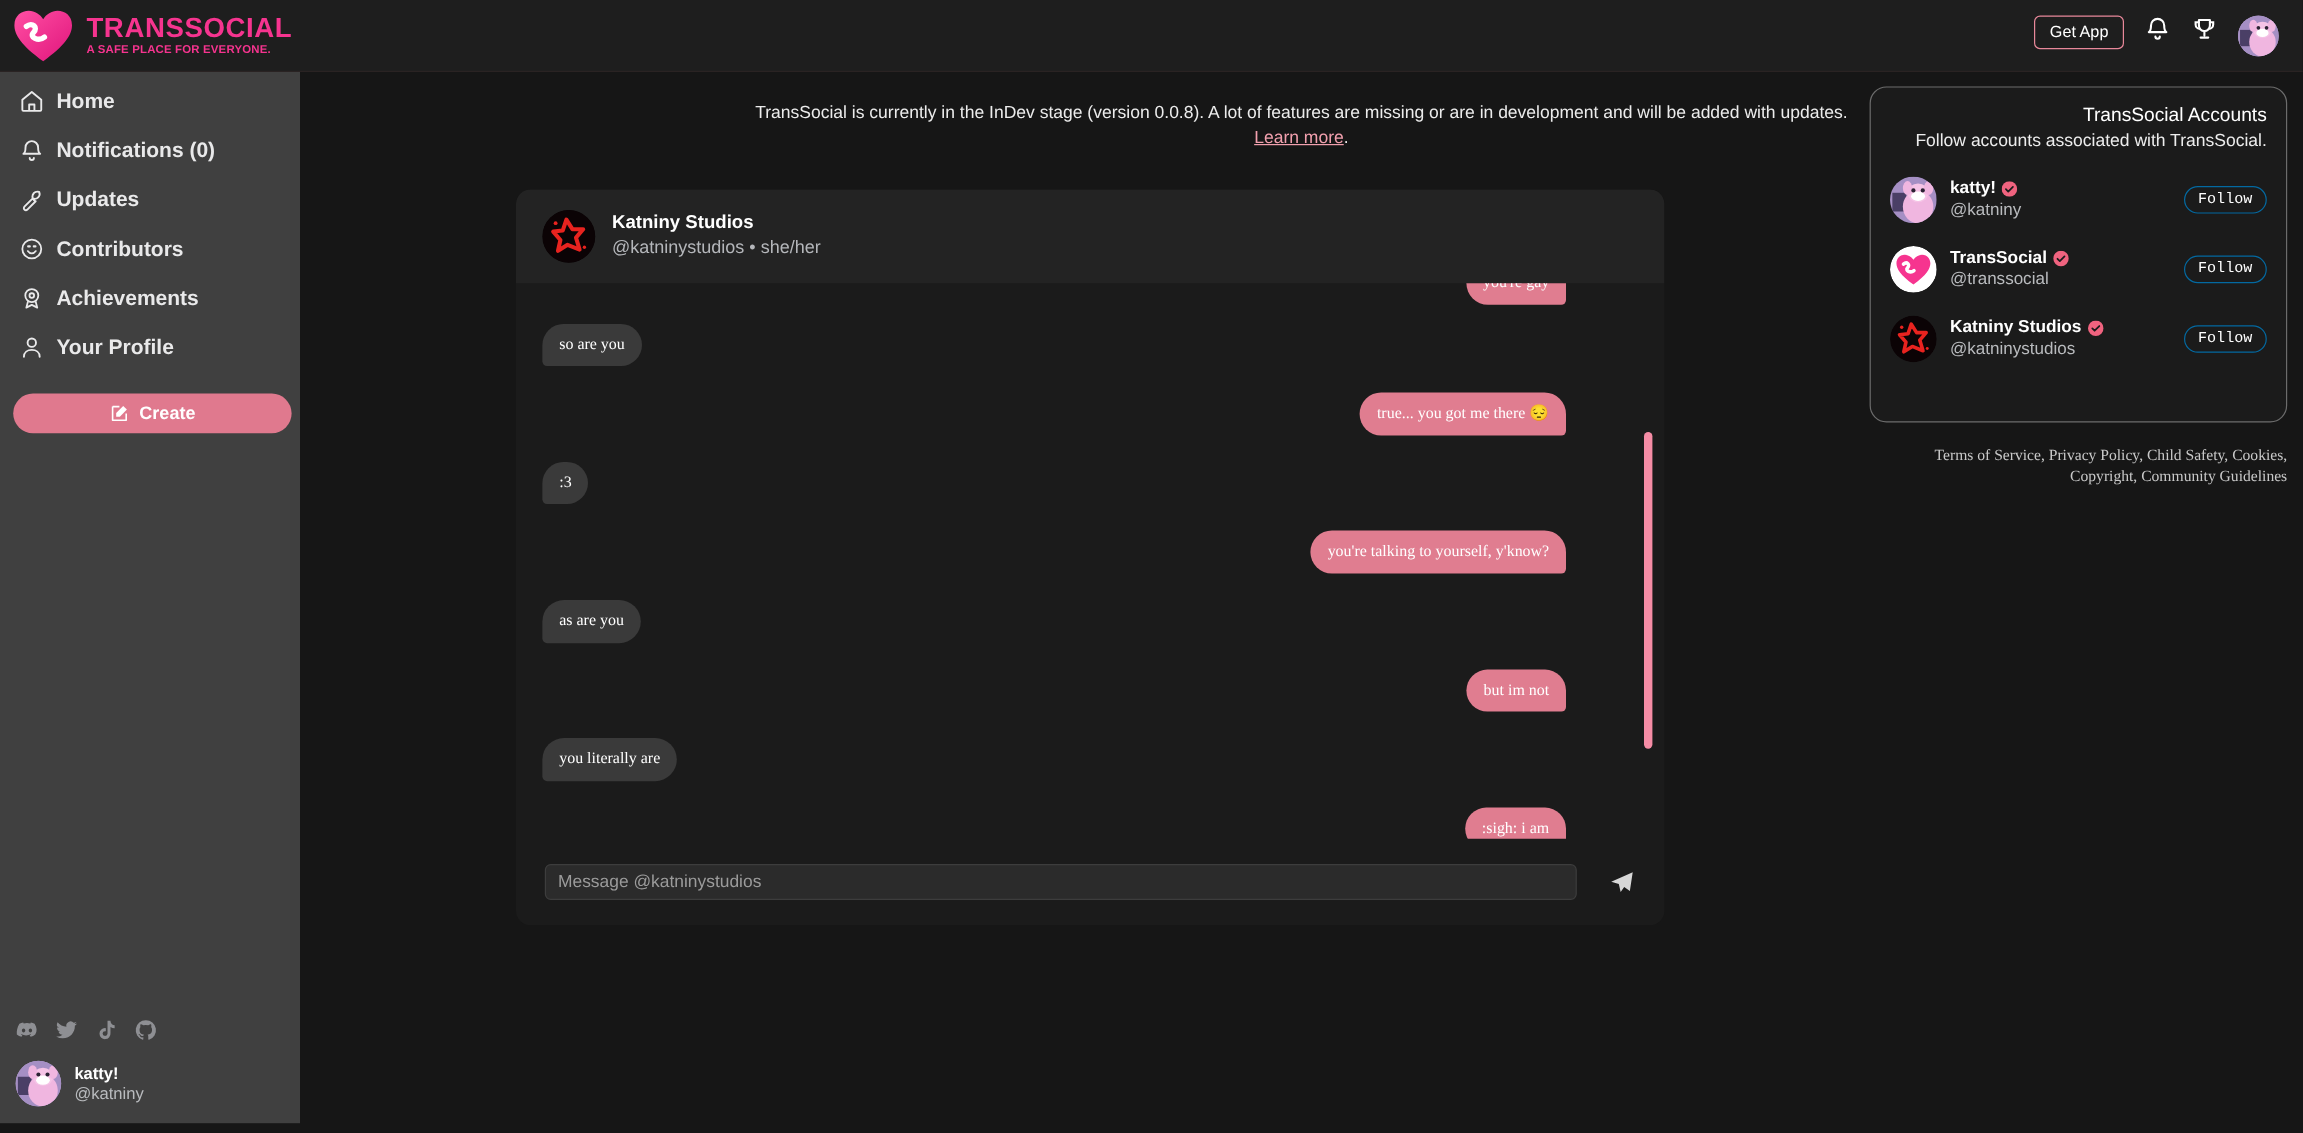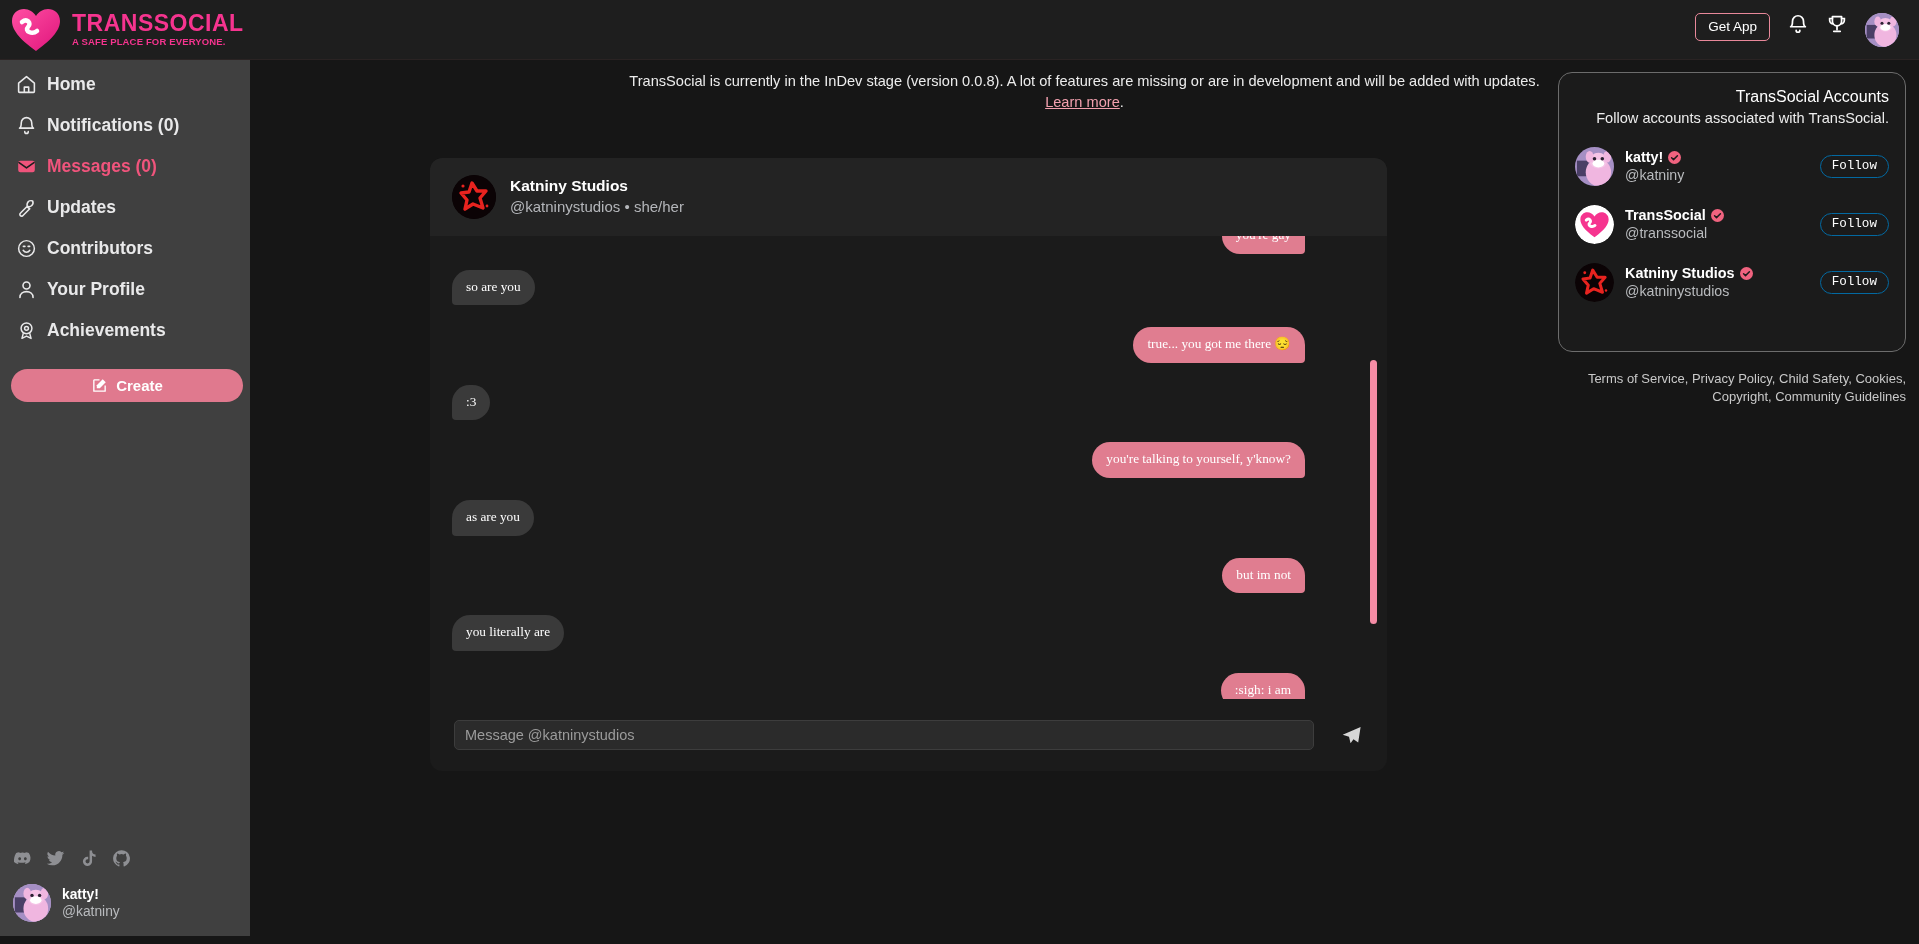--- a/index.html
+++ b/index.html
@@ -65,21 +65,21 @@
   #sidebar-bottom { position: absolute; bottom: 0; left: 0; width: 250px; padding: 0 0 14px 13px; }
   #social-row { display: flex; gap: 14px; align-items: center; margin-bottom: 16px; }
   .social-ico { width: 19px; height: 19px; cursor: pointer; display: block; }
   #me-row { display: flex; align-items: center; gap: 11px; cursor: pointer; }
   #me-avatar { width: 38px; height: 38px; border-radius: 50%; overflow: hidden; background: #b9a2d4; flex: none; }
   #me-name { font-size: 13.8px; font-weight: 700; color: #fff; line-height: 1.25; }
   #me-handle { font-size: 13.8px; color: #b9bbbe; line-height: 1.25; }
 
   
   #banner {
-    position: absolute; top: 59px; left: 250px; width: 1669px;
+    position: absolute; top: 72px; left: 250px; width: 1669px;
     padding: 12px 0 10px; text-align: center;
     font-size: 14.6px; color: #ececec; line-height: 1.42; font-weight: 500;
   }
   #banner-inner { width: 930px; margin: 0 auto; }
   #banner-link { color: #f2a0ae; text-decoration: underline; cursor: pointer; }
 
   
   #chat-panel {
     position: absolute; top: 158px; left: 430px; width: 957px; height: 613px;
     background: #1b1b1b; border-radius: 12px; overflow: hidden;
@@ -142,21 +142,21 @@
   .acct-name { font-size: 14.4px; font-weight: 700; color: #fff; line-height: 1.3; }
   .verified { width: 13px; height: 13px; flex: none; display: block; }
   .acct-handle { font-size: 14.2px; color: #b9bbbe; line-height: 1.3; }
   .follow-btn {
     border: 1px solid #0369a1; color: #fff; background: transparent;
     border-radius: 13px; font-size: 12.6px; font-family: Liberation Mono, monospace;
     padding: 4px 11px 5px; cursor: pointer; line-height: 1; flex: none;
   }
   #legal {
     position: absolute; top: 370px; left: 1558px; width: 348px;
-    text-align: right; font-size: 13px; color: #c9c9c9; line-height: 1.42;
+    text-align: right; font-size: 13px; color: #c9c9c9; line-height: 1.42; font-family: Liberation Serif, serif;
   }
 </style>
 </head>
 <body>
 
 <div id="topbar">
   <div id="logo-block">
     <svg id="logo-mark" viewBox="0 0 52 48">
       <defs>
         <linearGradient id="hg" x1="0" y1="0" x2="1" y2="1">
@@ -211,60 +211,53 @@
     </div>
 
     <div class="nav-item">
       <svg class="nav-ico" viewBox="0 0 24 24" fill="none" stroke="#e9e9ea" stroke-width="1.8">
         <path d="M12 3a6 6 0 0 0-6 6c0 5-2 6-2 6h16s-2-1-2-6a6 6 0 0 0-6-6z" stroke-linejoin="round"></path>
         <path d="M10 19a2 2 0 0 0 4 0" stroke-linecap="round"></path>
       </svg>
       <span>Notifications (0)</span>
     </div>
 
-    <div class="nav-item active">
-      <svg class="nav-ico" viewBox="0 0 24 24">
-        <rect x="2.5" y="5.5" width="19" height="13" rx="2.5" fill="#f0547c"></rect>
-        <path d="M3.5 7.5 12 13.5l8.5-6" stroke="#1e1e1e" stroke-width="1.9" fill="none" stroke-linecap="round" stroke-linejoin="round"></path>
-      </svg>
-      <span>Messages (0)</span>
-    </div>
 
 
     <div class="nav-item">
       <svg class="nav-ico" viewBox="0 0 24 24" fill="none" stroke="#e9e9ea" stroke-width="1.8" stroke-linecap="round" stroke-linejoin="round">
         <path d="M19 4.5a4.6 4.6 0 0 1-6.1 6.1L5.2 18.3a2 2 0 1 0 2.8 2.8l7.7-7.7A4.6 4.6 0 0 1 19 4.5z"></path>
       </svg>
       <span>Updates</span>
     </div>
 
     <div class="nav-item">
       <svg class="nav-ico" viewBox="0 0 24 24" fill="none" stroke="#e9e9ea" stroke-width="1.7">
         <circle cx="12" cy="12" r="9"></circle>
         <path d="M8.2 14c1 1.5 2.2 2.2 3.8 2.2s2.8-.7 3.8-2.2" stroke-linecap="round"></path>
         <path d="M8.5 9.5h1.6M13.9 9.5h1.6" stroke-linecap="round" stroke-width="2"></path>
       </svg>
       <span>Contributors</span>
     </div>
 
     <div class="nav-item">
-      <svg class="nav-ico" viewBox="0 0 24 24" fill="none" stroke="#e9e9ea" stroke-width="1.8">
-        <circle cx="12" cy="7.5" r="4"></circle>
-        <path d="M4.5 21c0-4.2 3.4-6.6 7.5-6.6s7.5 2.4 7.5 6.6" stroke-linecap="round"></path>
-      </svg>
-      <span>Your Profile</span>
-    </div>
-
-    <div class="nav-item">
       <svg class="nav-ico" viewBox="0 0 24 24" fill="none" stroke="#e9e9ea" stroke-width="1.7">
         <circle cx="12" cy="9.5" r="6.2"></circle>
           <circle cx="12" cy="9.5" r="2.2"></circle>
         <path d="M8.4 15 6.8 21l5.2-2.6L17.2 21l-1.6-6" stroke-linejoin="round"></path>
       </svg>
       <span>Achievements</span>
+    </div>
+
+    <div class="nav-item">
+      <svg class="nav-ico" viewBox="0 0 24 24" fill="none" stroke="#e9e9ea" stroke-width="1.8">
+        <circle cx="12" cy="7.5" r="4"></circle>
+        <path d="M4.5 21c0-4.2 3.4-6.6 7.5-6.6s7.5 2.4 7.5 6.6" stroke-linecap="round"></path>
+      </svg>
+      <span>Your Profile</span>
     </div>
 
   </nav>
 
   <button id="create-btn">
     <svg width="17" height="17" viewBox="0 0 24 24" fill="none" stroke="#fff" stroke-width="1.9" stroke-linejoin="round">
       <path d="M4 4h8M4 4v16h16v-8"></path>
       <path d="M16.5 3.2 20.8 7.5 12.5 15.8H8.2v-4.3z" fill="#fff" stroke="none"></path>
     </svg>
     <span>Create</span>

